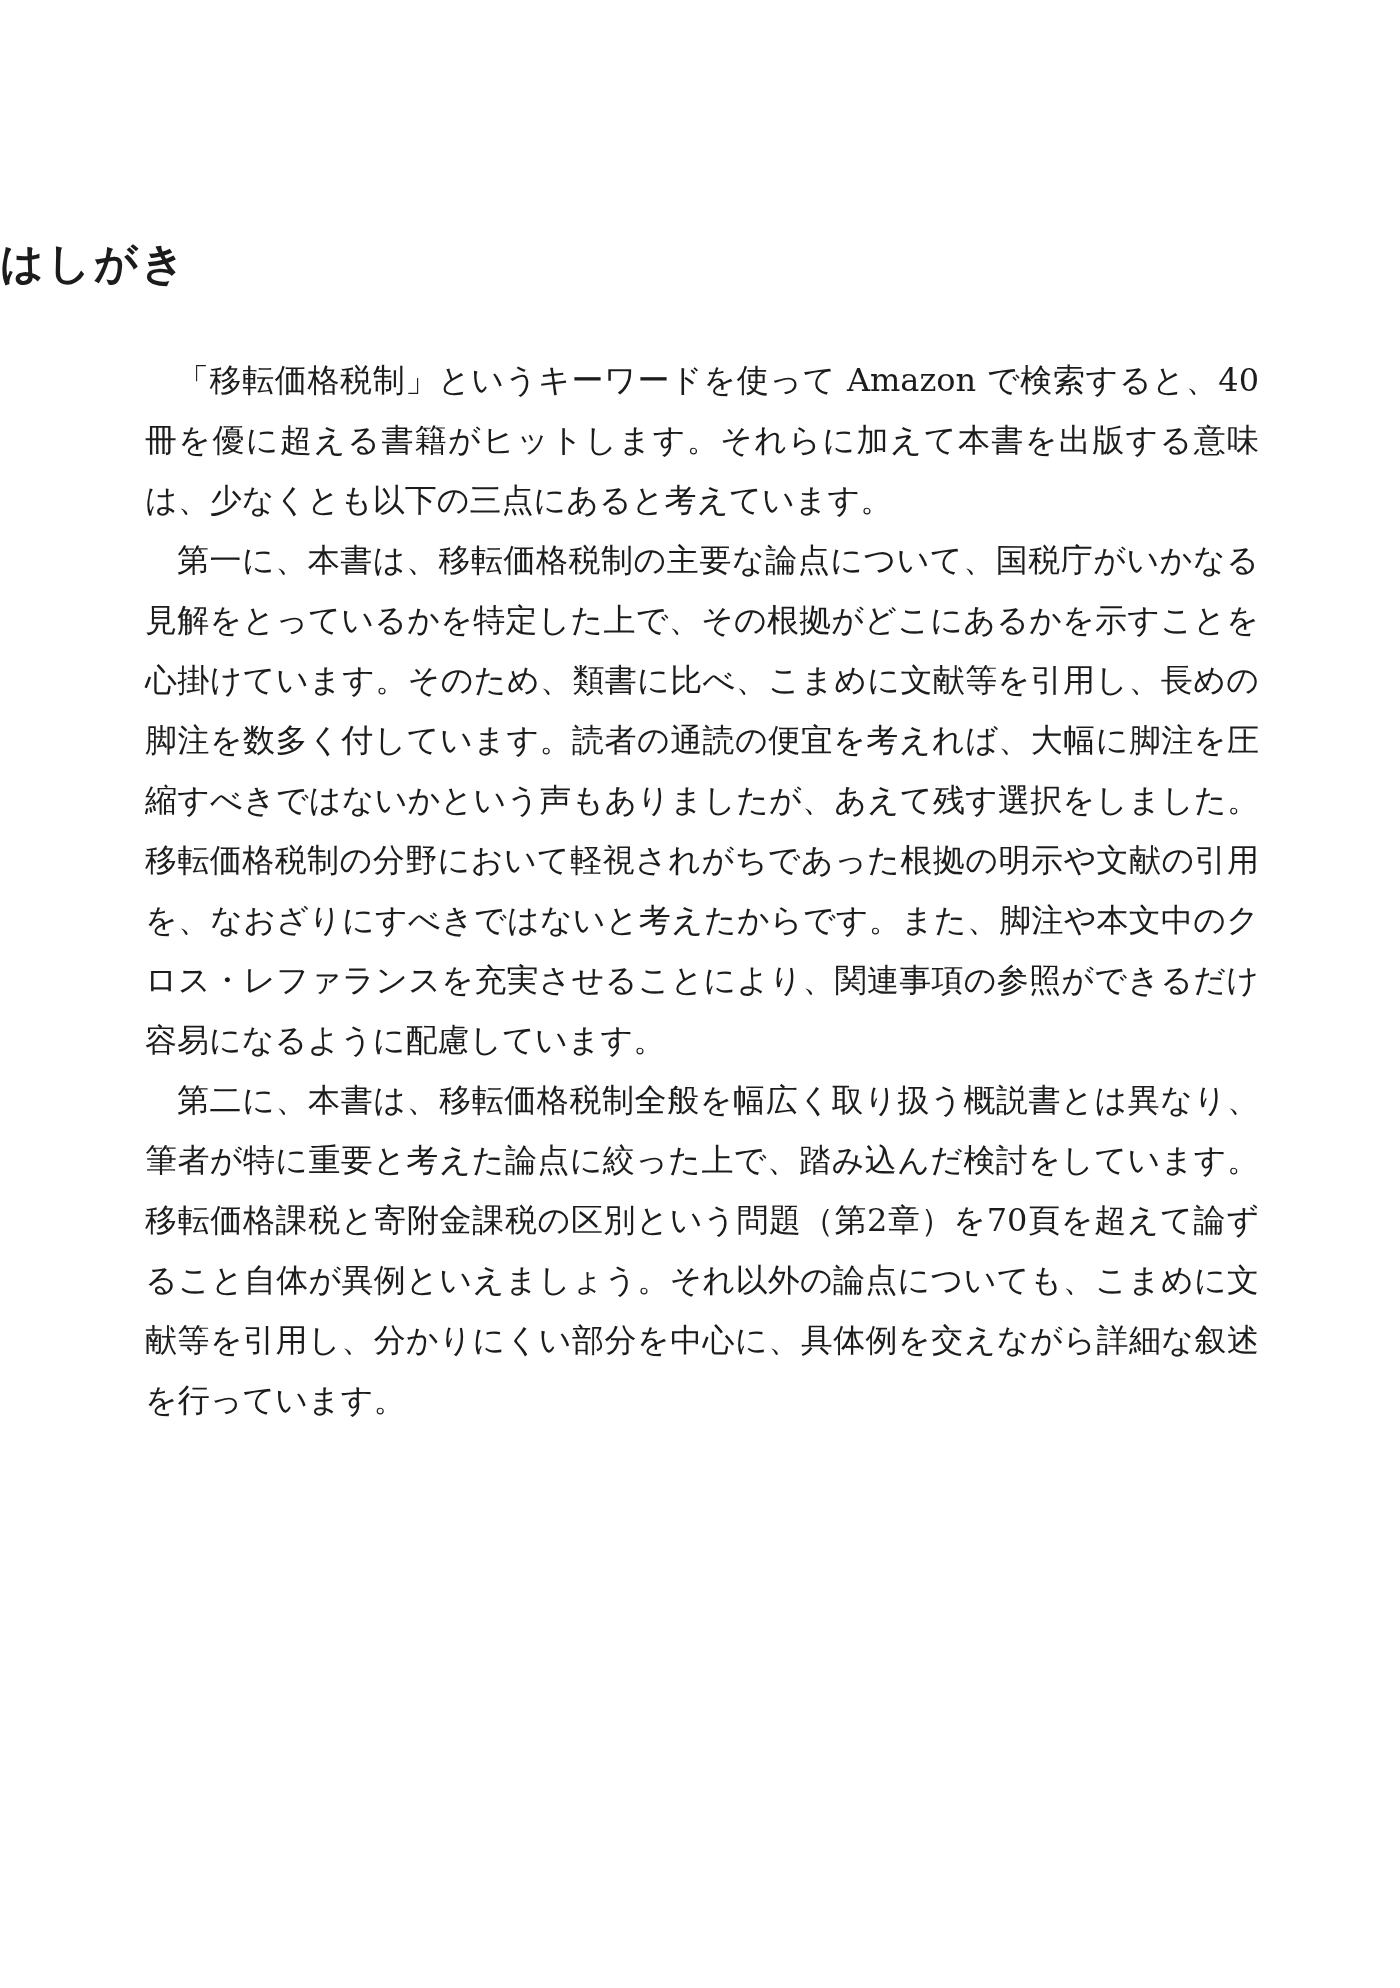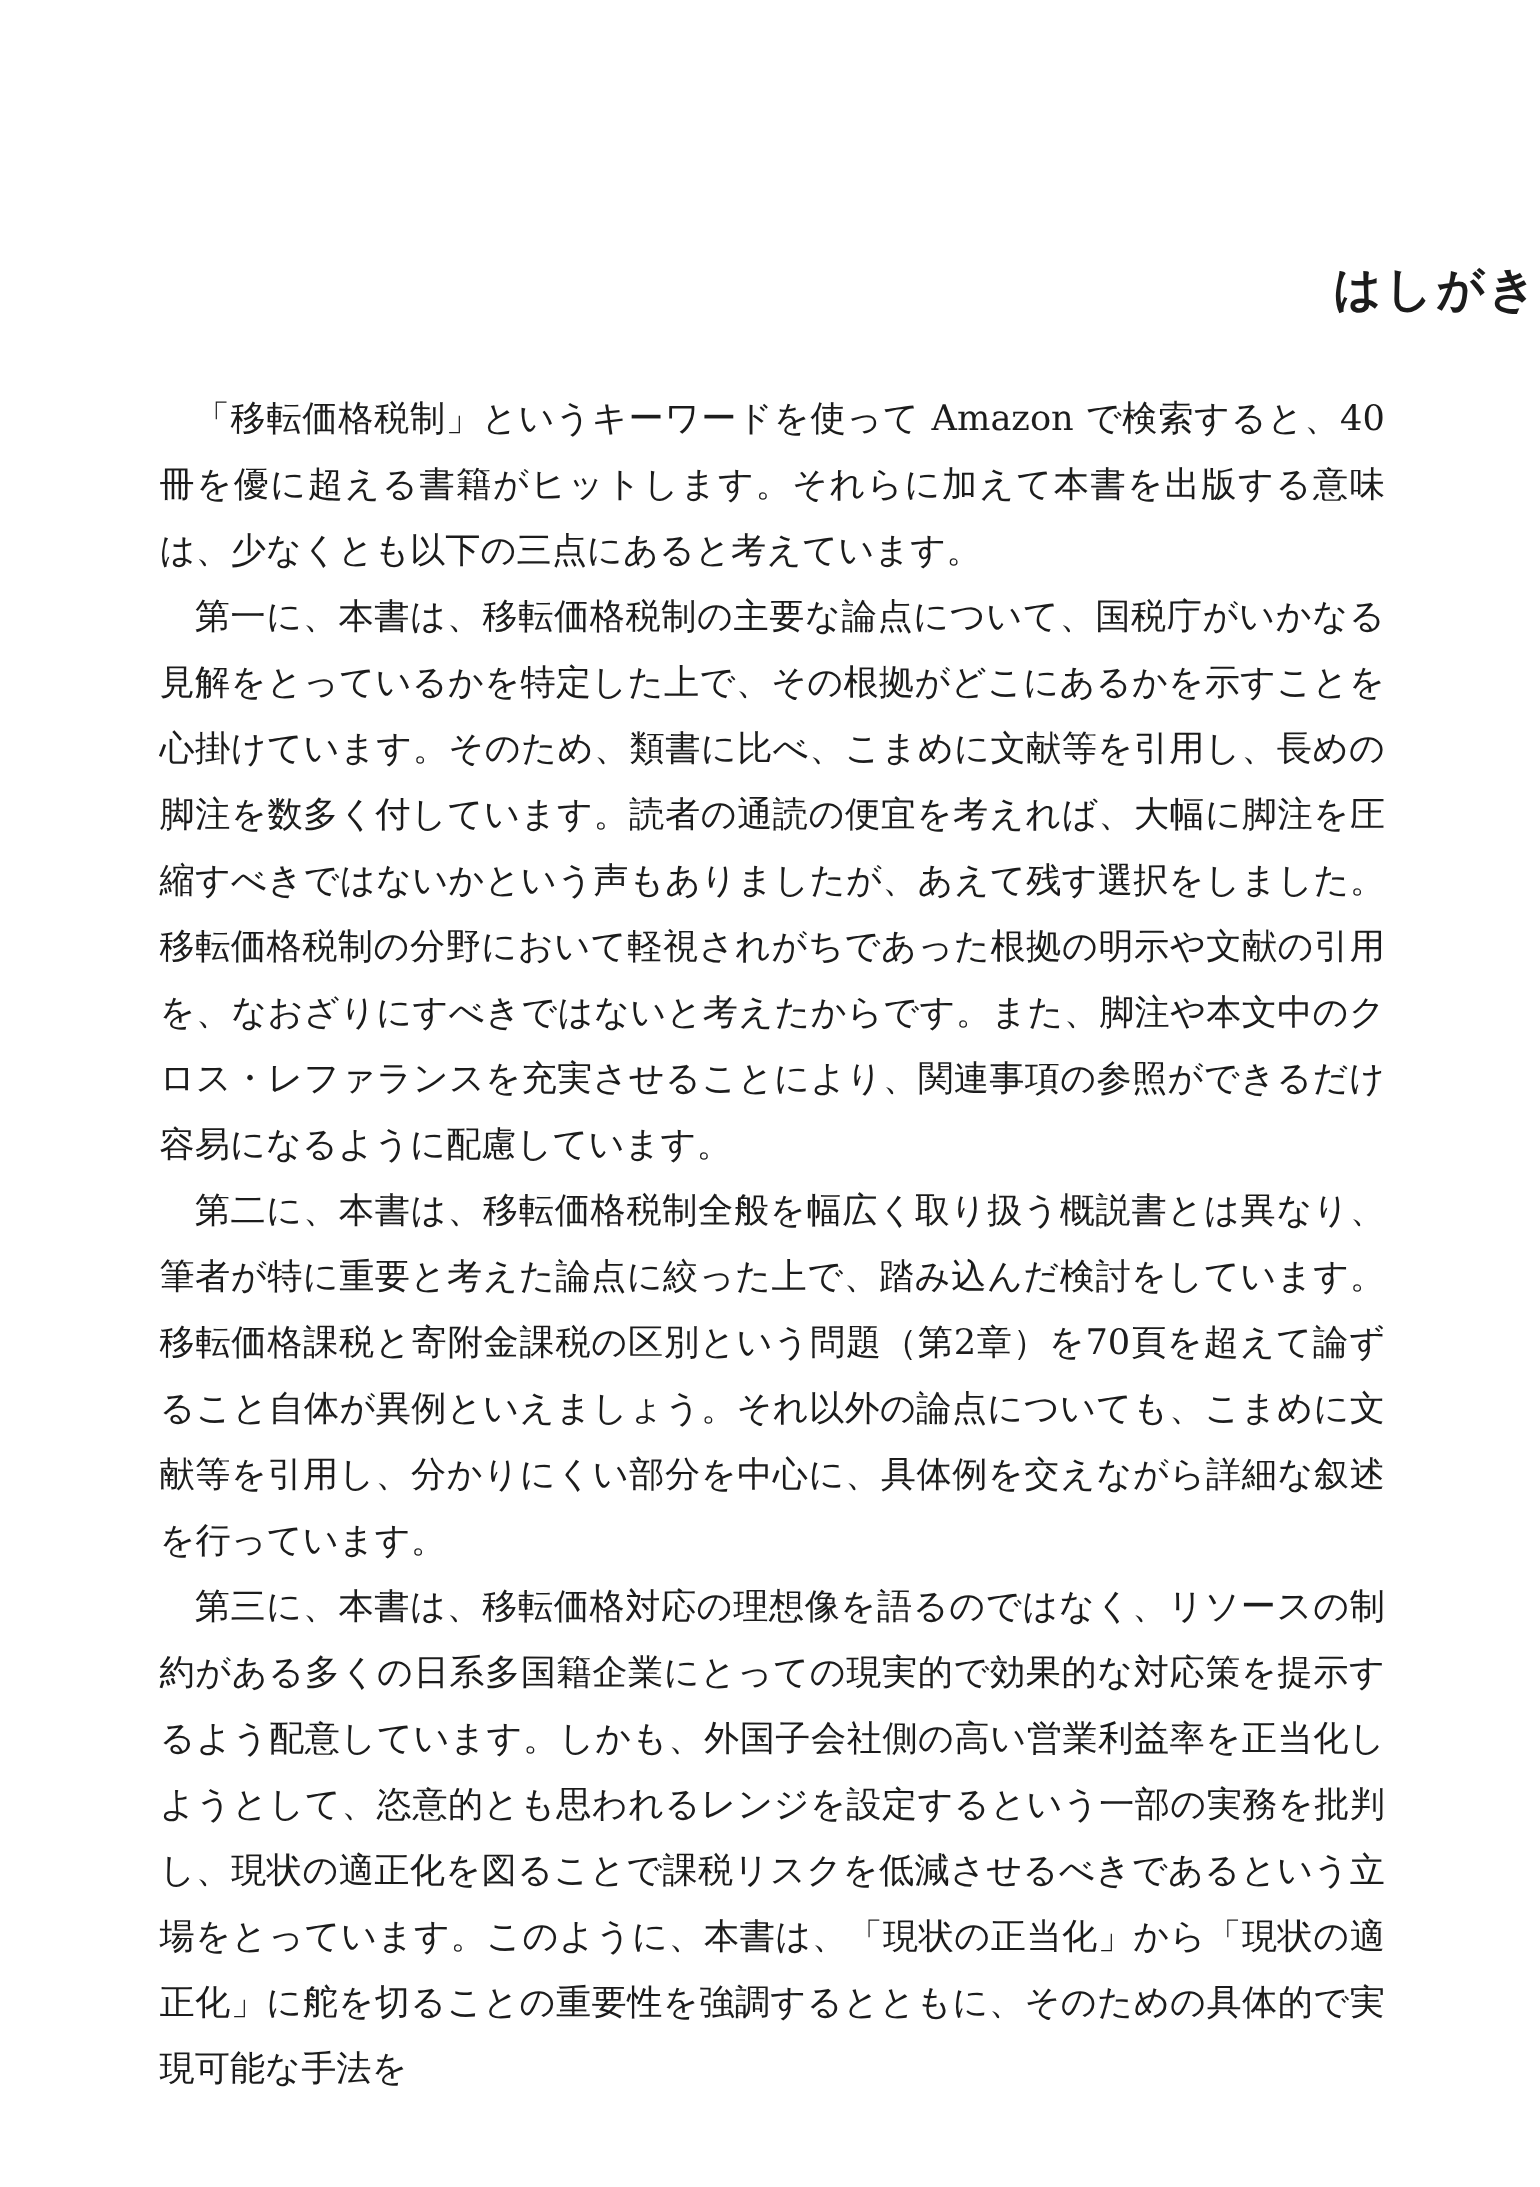--- a/index.html
+++ b/index.html
@@ -15,21 +15,21 @@
     overflow: hidden;
     font-family: "DejaVu Serif", "Liberation Serif", serif;
     color: #1c1c1c;
   }
   .title {
     position: absolute;
     top: 238px;
     left: 0;
     width: 100%;
     margin: 0;
-    text-align: right;
+    text-align: left;
     font-size: 43px;
     font-weight: bold;
     letter-spacing: 3px;
     line-height: 1.2;
   }
   .body-text {
     position: absolute;
     top: 350px;
     left: 145px;
     width: 1114px;
@@ -48,15 +48,14 @@
 </head>
 <body>
 
 <div class="page">
   <h1 class="title">はしがき</h1>
 
   <div class="body-text">
     <p>「移転価格税制」というキーワードを使って Amazon で検索すると、40冊を優に超える書籍がヒットします。それらに加えて本書を出版する意味は、少なくとも以下の三点にあると考えています。</p>
     <p>第一に、本書は、移転価格税制の主要な論点について、国税庁がいかなる見解をとっているかを特定した上で、その根拠がどこにあるかを示すことを心掛けています。そのため、類書に比べ、こまめに文献等を引用し、長めの脚注を数多く付しています。読者の通読の便宜を考えれば、大幅に脚注を圧縮すべきではないかという声もありましたが、あえて残す選択をしました。移転価格税制の分野において軽視されがちであった根拠の明示や文献の引用を、なおざりにすべきではないと考えたからです。また、脚注や本文中のクロス・レファランスを充実させることにより、関連事項の参照ができるだけ容易になるように配慮しています。</p>
     <p>第二に、本書は、移転価格税制全般を幅広く取り扱う概説書とは異なり、筆者が特に重要と考えた論点に絞った上で、踏み込んだ検討をしています。移転価格課税と寄附金課税の区別という問題（第2章）を70頁を超えて論ずること自体が異例といえましょう。それ以外の論点についても、こまめに文献等を引用し、分かりにくい部分を中心に、具体例を交えながら詳細な叙述を行っています。</p>
-    <p>第三に、本書は、移転価格対応の理想像を語るのではなく、リソースの制約がある多くの日系多国籍企業にとっての現実的で効果的な対応策を提示するよう配意しています。しかも、外国子会社側の高い営業利益率を正当化しようとして、恣意的とも思われるレンジを設定するという一部の実務を批判し、現状の適正化を図ることで課税リスクを低減させるべきであるという立場をとっています。このように、本書は、「現状の正当化」から「現状の適正化」に舵を切ることの重要性を強調するとともに、そのための具体的で実現可能な手法を</p>
   </div>
 </div>
 
 </body></html>

